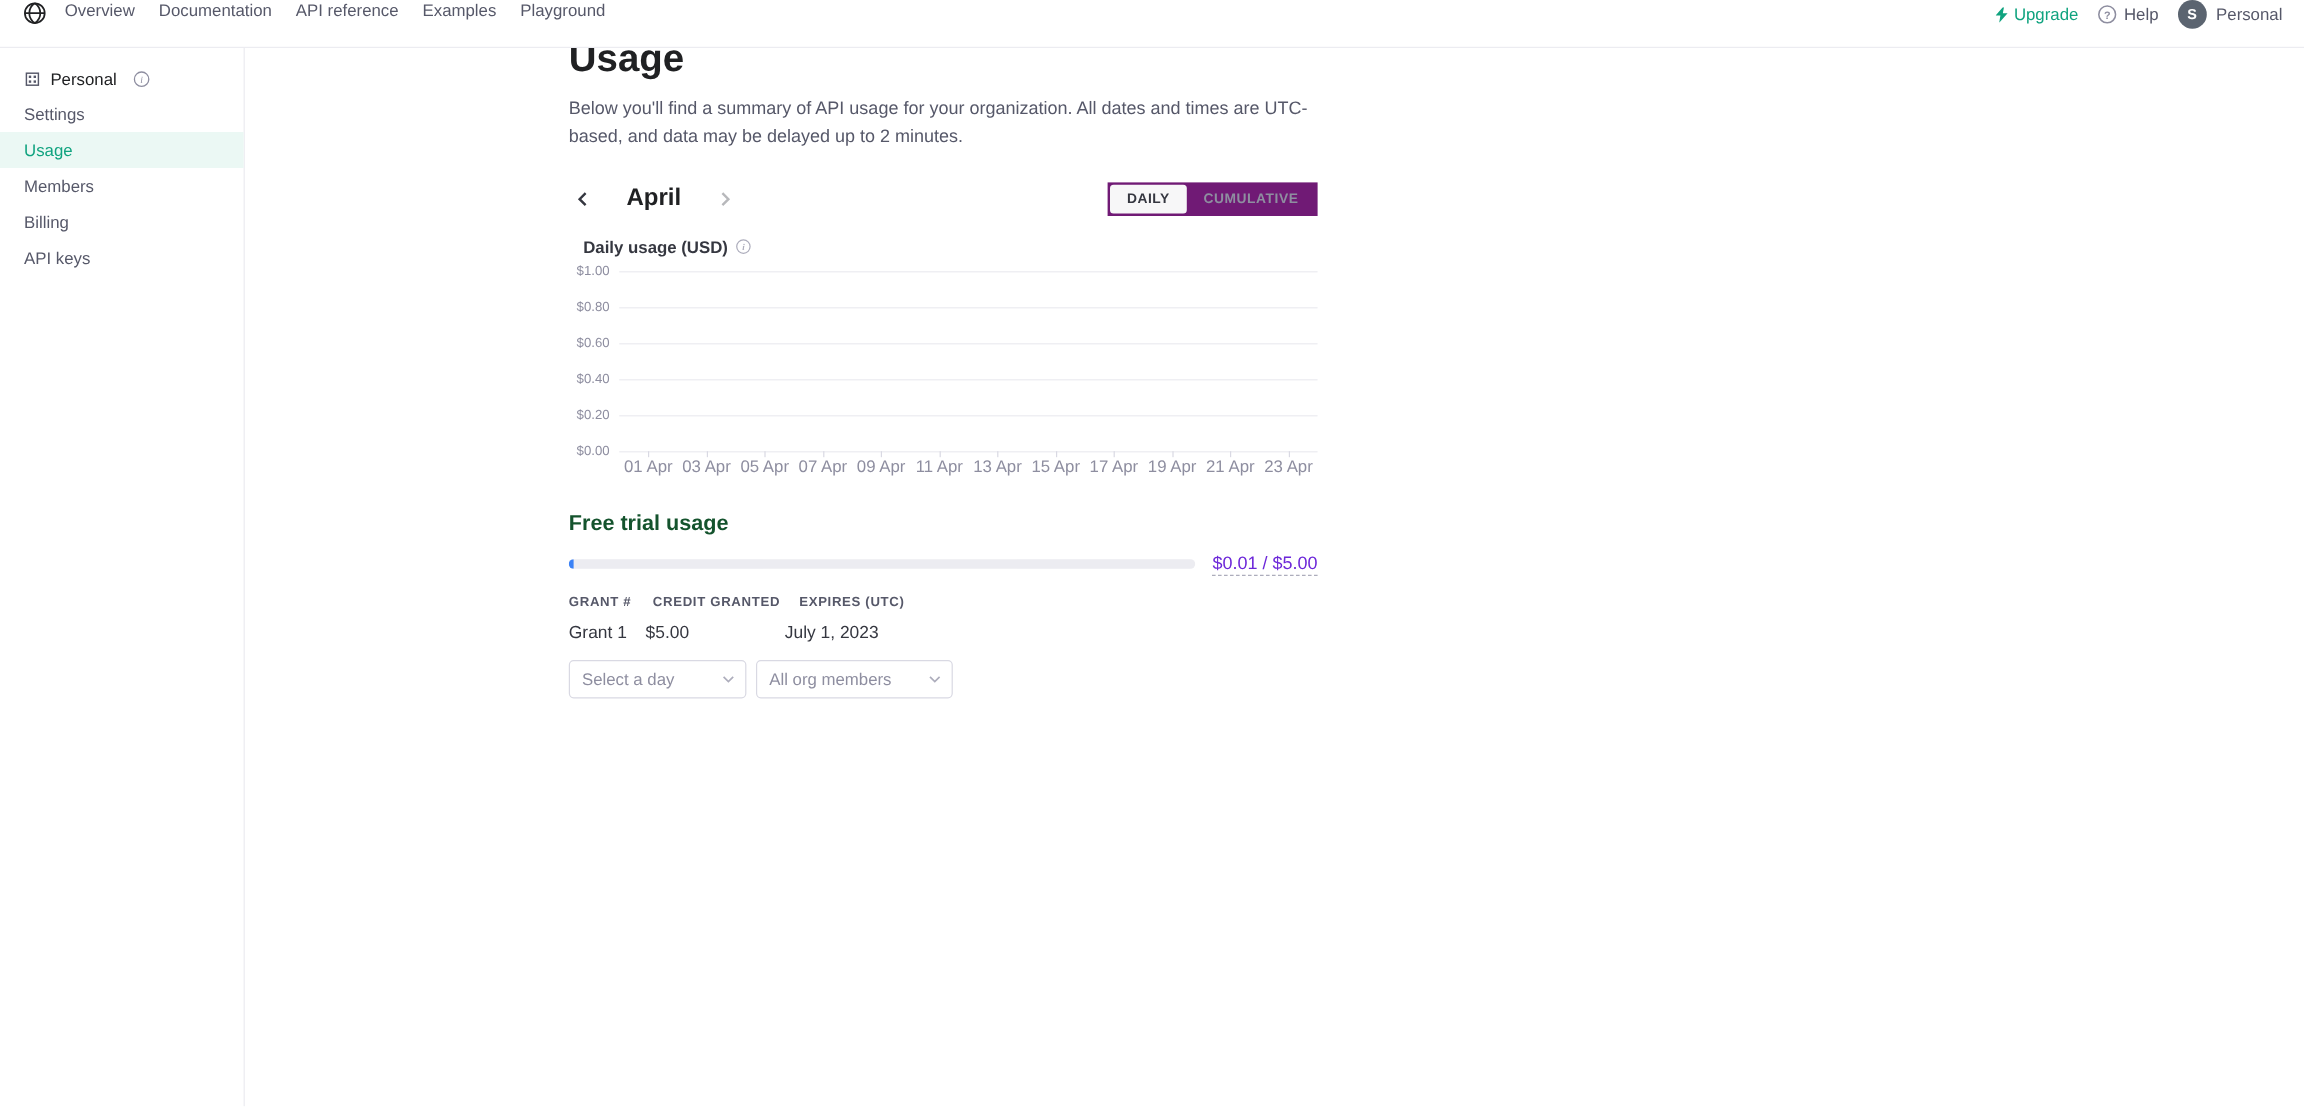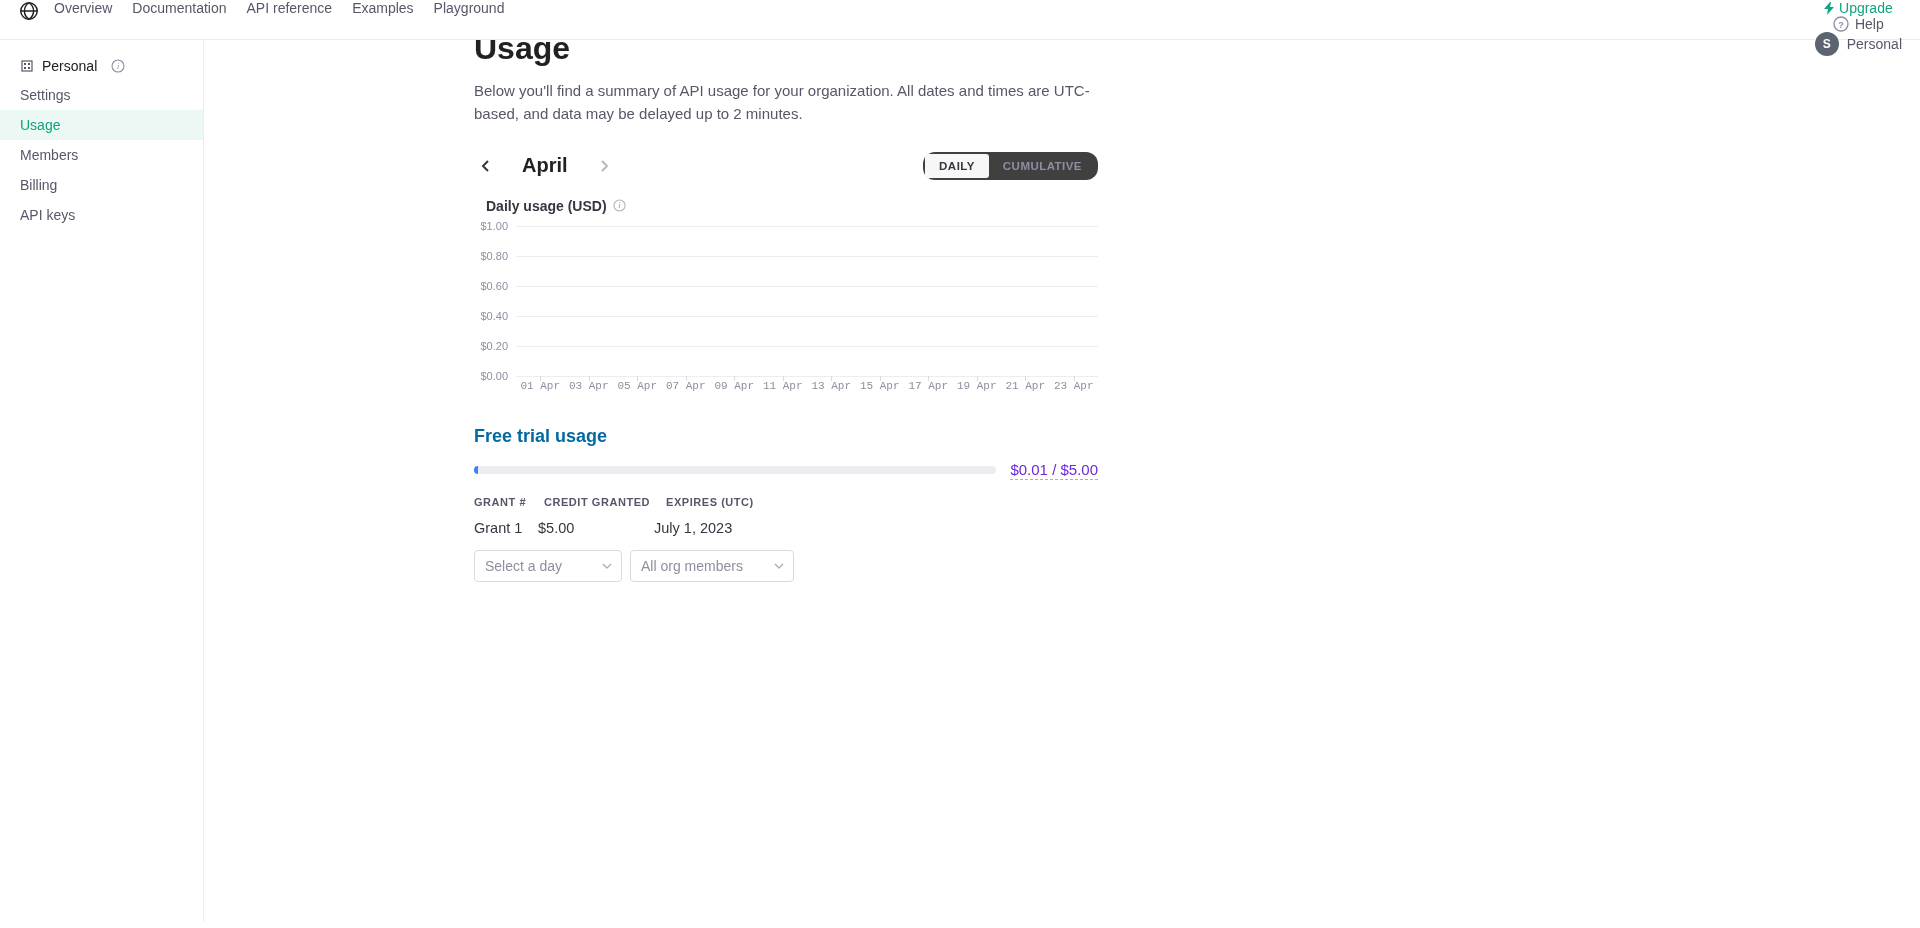--- a/index.html
+++ b/index.html
@@ -1,54 +1,54 @@
 <!DOCTYPE html>
 <html><head>
 <meta charset="utf-8">
 <style>
 * { margin: 0; padding: 0; box-sizing: border-box; }
 body { font-family: -apple-system, BlinkMacSystemFont, "Segoe UI", Helvetica, Arial, sans-serif; color: #202123; background: #fff; font-size: 14px; }
 .topbar { display: flex; align-items: flex-start; height: 40px; border-bottom: 1px solid #ececf1; padding: 0 18px; }
 .logo { width: 22px; height: 22px; margin-right: 14px; }
 .topnav { display: flex; gap: 20px; }
 .topnav a { color: #565869; text-decoration: none; font-size: 14px; }
-.topbar-right { margin-left: auto; display: flex; align-items: center; gap: 0; flex-direction: column; }
+.topbar-right { margin-left: auto; display: flex; align-items: center; gap: 16px; }
 .upgrade { color: #10a37f; font-size: 14px; display: flex; align-items: center; gap: 4px; }
 .help { color: #565869; display: flex; align-items: center; gap: 6px; }
 .avatar { width: 24px; height: 24px; border-radius: 50%; background: #5b6470; color: #fff; display: flex; align-items: center; justify-content: center; font-size: 12px; font-weight: 600; }
 .personal { color: #565869; }
 .shell { display: flex; height: calc(100vh - 46px); }
 .sidebar { width: 204px; border-right: 1px solid #ececf1; padding-top: 12px; }
 .sb-org { display: flex; align-items: center; gap: 8px; padding: 6px 20px; color: #202123; font-size: 14px; }
 .sb-item { display: block; padding: 7px 20px; color: #565869; font-size: 14px; cursor: pointer; }
 .sb-item.active { background: #ebf8f4; color: #10a37f; }
 .sb-header { padding: 18px 20px 8px; font-size: 11.5px; font-weight: 700; color: #565869; letter-spacing: 0.06em; }
 .main { flex: 1; overflow-y: auto; }
 .content { width: 624px; margin-left: 270px; padding-bottom: 60px; }
 .page-title { font-size: 32px; font-weight: 700; color: #202123; margin-top: -10px; }
 .intro { color: #565869; font-size: 15px; line-height: 1.55; margin-top: 12px; }
 .month-row { display: flex; align-items: center; margin-top: 26px; gap: 44px; }
 .month-nav { display: flex; align-items: center; }
 .chev { width: 24px; height: 24px; display: flex; align-items: center; justify-content: center; cursor: pointer; }
 .chev.disabled { opacity: 0.35; cursor: default; }
 .month-label { font-size: 20px; font-weight: 700; margin: 0 24px; }
-.toggle-group { margin-left: auto; display: flex; background: #404040; border-radius: 12px; padding: 2px; }
+.toggle-group { margin-left: auto; display: flex; background: #701a75; border-radius: 0; padding: 2px; }
 .toggle { padding: 6px 14px; font-size: 11.5px; font-weight: 700; letter-spacing: 0.04em; color: #8e8ea0; cursor: pointer; border-radius: 3px; }
 .toggle.active { background: #f7f7f8; color: #353740; }
 .chart-block { margin-top: 18px; }
 .chart-title { display: flex; align-items: center; gap: 6px; font-size: 14px; font-weight: 600; color: #353740; margin-left: 12px; }
 .chart-area { position: relative; height: 170px; margin-top: 12px; }
 .ylabels { position: absolute; left: 0; top: 0; height: 150px; width: 38px; }
 .ylabel { position: absolute; right: 4px; font-size: 11px; color: #8e8ea0; transform: translateY(-50%); }
 .gridlines { position: absolute; left: 42px; right: 0; top: 0; height: 150px; }
 .gridline { position: absolute; left: 0; right: 0; height: 1px; background: #ececf1; }
 .xlabels { position: absolute; left: 42px; right: 0; top: 154px; display: flex; }
-.xlabel { flex: 1; font-size: 11px; color: #8e8ea0; text-align: center; font-family: Liberation Mono, monospace; }
+.xlabel { flex: 1; font-size: 14px; color: #8e8ea0; text-align: center; }
 .xtick { position: absolute; top: 150px; width: 1px; height: 5px; background: #d9d9e3; }
-.section-title { font-size: 18px; font-weight: 700; margin-top: 30px; color: #0369a1; }
+.section-title { font-size: 18px; font-weight: 700; margin-top: 30px; color: #14532d; }
 .trial-row { display: flex; align-items: center; gap: 14px; margin-top: 14px; }
 .progress { flex: 1; height: 8px; background: #ececf1; border-radius: 4px; overflow: hidden; }
 .progress-fill { height: 100%; background: #3b82f6; }
 .trial-amount { font-size: 15px; color: #6d28d9; border-bottom: 1px dashed #adadbc; padding-bottom: 1px; }
 .grants-table { margin-top: 16px; }
 .grants-head { display: flex; gap: 14px; font-size: 11px; font-weight: 700; color: #565869; letter-spacing: 0.05em; }
 .grants-row { display: flex; gap: 8px; margin-top: 12px; font-size: 14.5px; color: #353740; }
 .gh-1, .gr-1 { width: 56px; }
 .gh-2, .gr-2 { width: 108px; }
 .gh-3, .gr-3 { flex: 1; }

